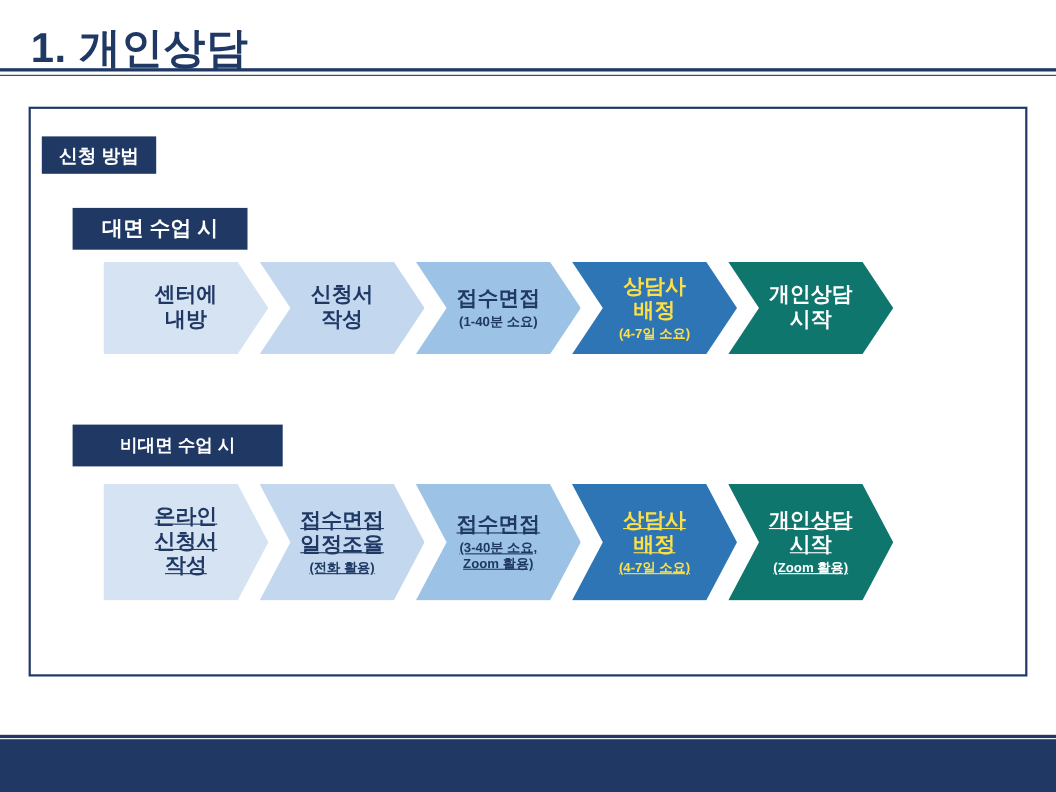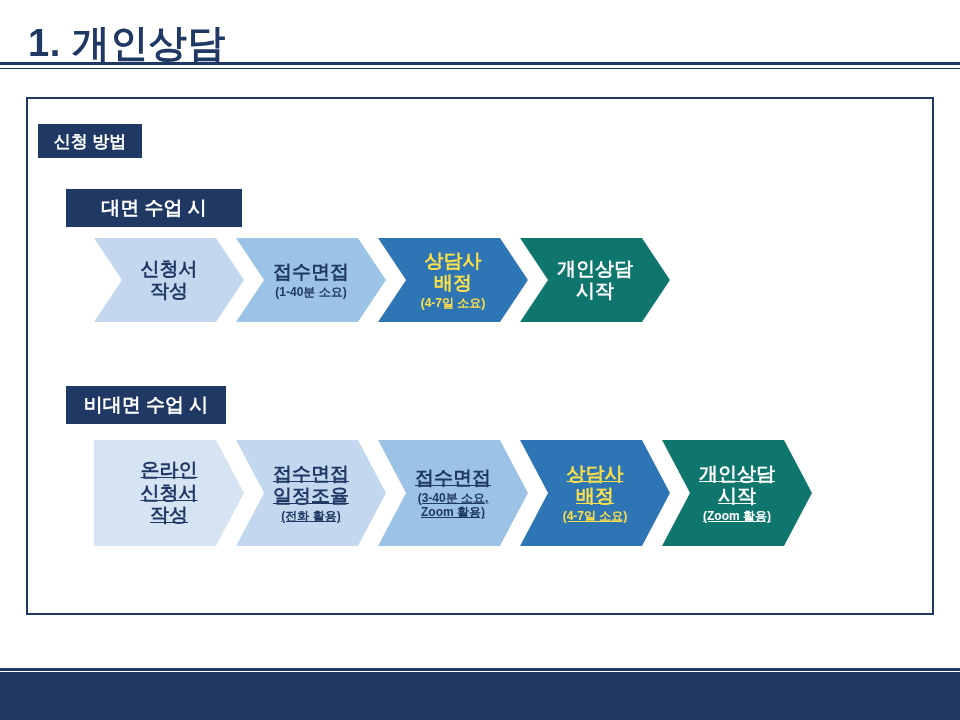--- a/index.html
+++ b/index.html
@@ -68,30 +68,30 @@
   .label-main {
     left: 38px;
     top: 124px;
     width: 104px;
     height: 34px;
     font-size: 17px;
   }
   .label-sub1 {
     left: 66px;
     top: 189px;
-    width: 176px;
+    width: 159px;
     height: 38px;
     font-size: 19px;
   }
   .label-sub2 {
     left: 66px;
     top: 386px;
-    width: 160px;
+    width: 191px;
     height: 38px;
-    font-size: 19px;
+    font-size: 16px;
   }
 
   
   .row {
     position: absolute;
     display: flex;
     align-items: center;
   }
   .row-1 { left: 94px; top: 238px; }
   .row-2 { left: 94px; top: 440px; }
@@ -171,20 +171,24 @@
 <div class="title-rule"></div>
 <div class="title-rule2"></div>
 
 <div class="panel"></div>
 
 <div class="label-box label-main">신청 방법</div>
 
 <div class="label-box label-sub1">대면 수업 시</div>
 
 <div class="row row-1">
+  <div class="chev first w1 s1">
+    <div class="main">센터에<br>내방</div>
+
+  </div>
   <div class="chev w1 s2">
     <div class="main">신청서<br>작성</div>
 
   </div>
   <div class="chev w1 s3">
     <div class="main">접수면접</div>
     <div class="sub">(1-40분 소요)</div>
   </div>
   <div class="chev w1 s4">
     <div class="main">상담사<br>배정</div>

